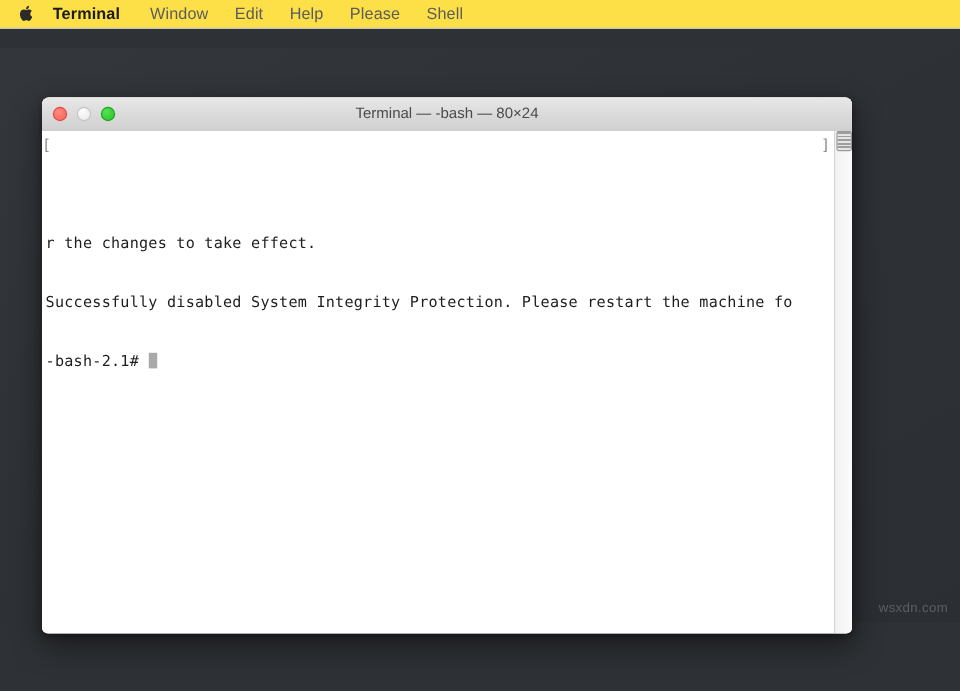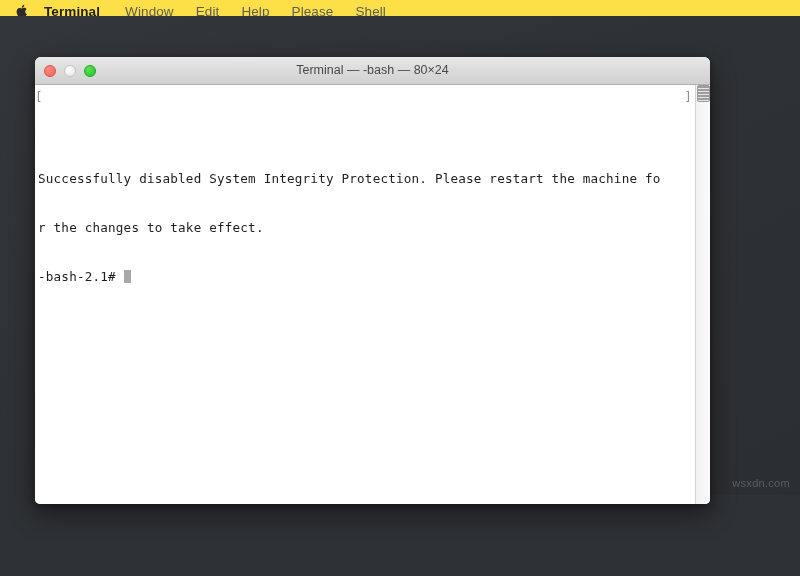--- a/index.html
+++ b/index.html
@@ -47,21 +47,21 @@
   .menu-item.app-name {
     font-weight: bold;
     color: #1c1c1c;
     padding-left: 4px;
     padding-right: 14px;
   }
 
   
   #desktop {
     position: absolute;
-    top: 16px; left: 0;
+    top: 40px; left: 0;
     width: 800px;
     height: 479px;
     background: linear-gradient(150deg, #33363b 0%, #2e3135 45%, #2b2e32 100%);
   }
 
   
   #terminal-window {
     position: absolute;
     left: 35px;
     top: 41px;              
@@ -215,22 +215,22 @@
       </div>
       <div id="window-title">Terminal — -bash — 80×24</div>
     </div>
 
     <div id="terminal-body">
 
       <div id="terminal-text">
         <div class="edge-marker" id="left-bracket">[</div>
         <div class="edge-marker" id="right-bracket">]</div>
 
+        <div class="term-line">r the changes to take effect.</div>
         <div class="term-line">Successfully disabled System Integrity Protection. Please restart the machine fo</div>
-        <div class="term-line">r the changes to take effect.</div>
         <div class="term-line"><span>-bash-2.1# </span><span class="cursor-block"></span></div>
       </div>
 
       <div id="scrollbar">
         <div id="scroll-thumb"></div>
       </div>
 
     </div>
   </div>
 

